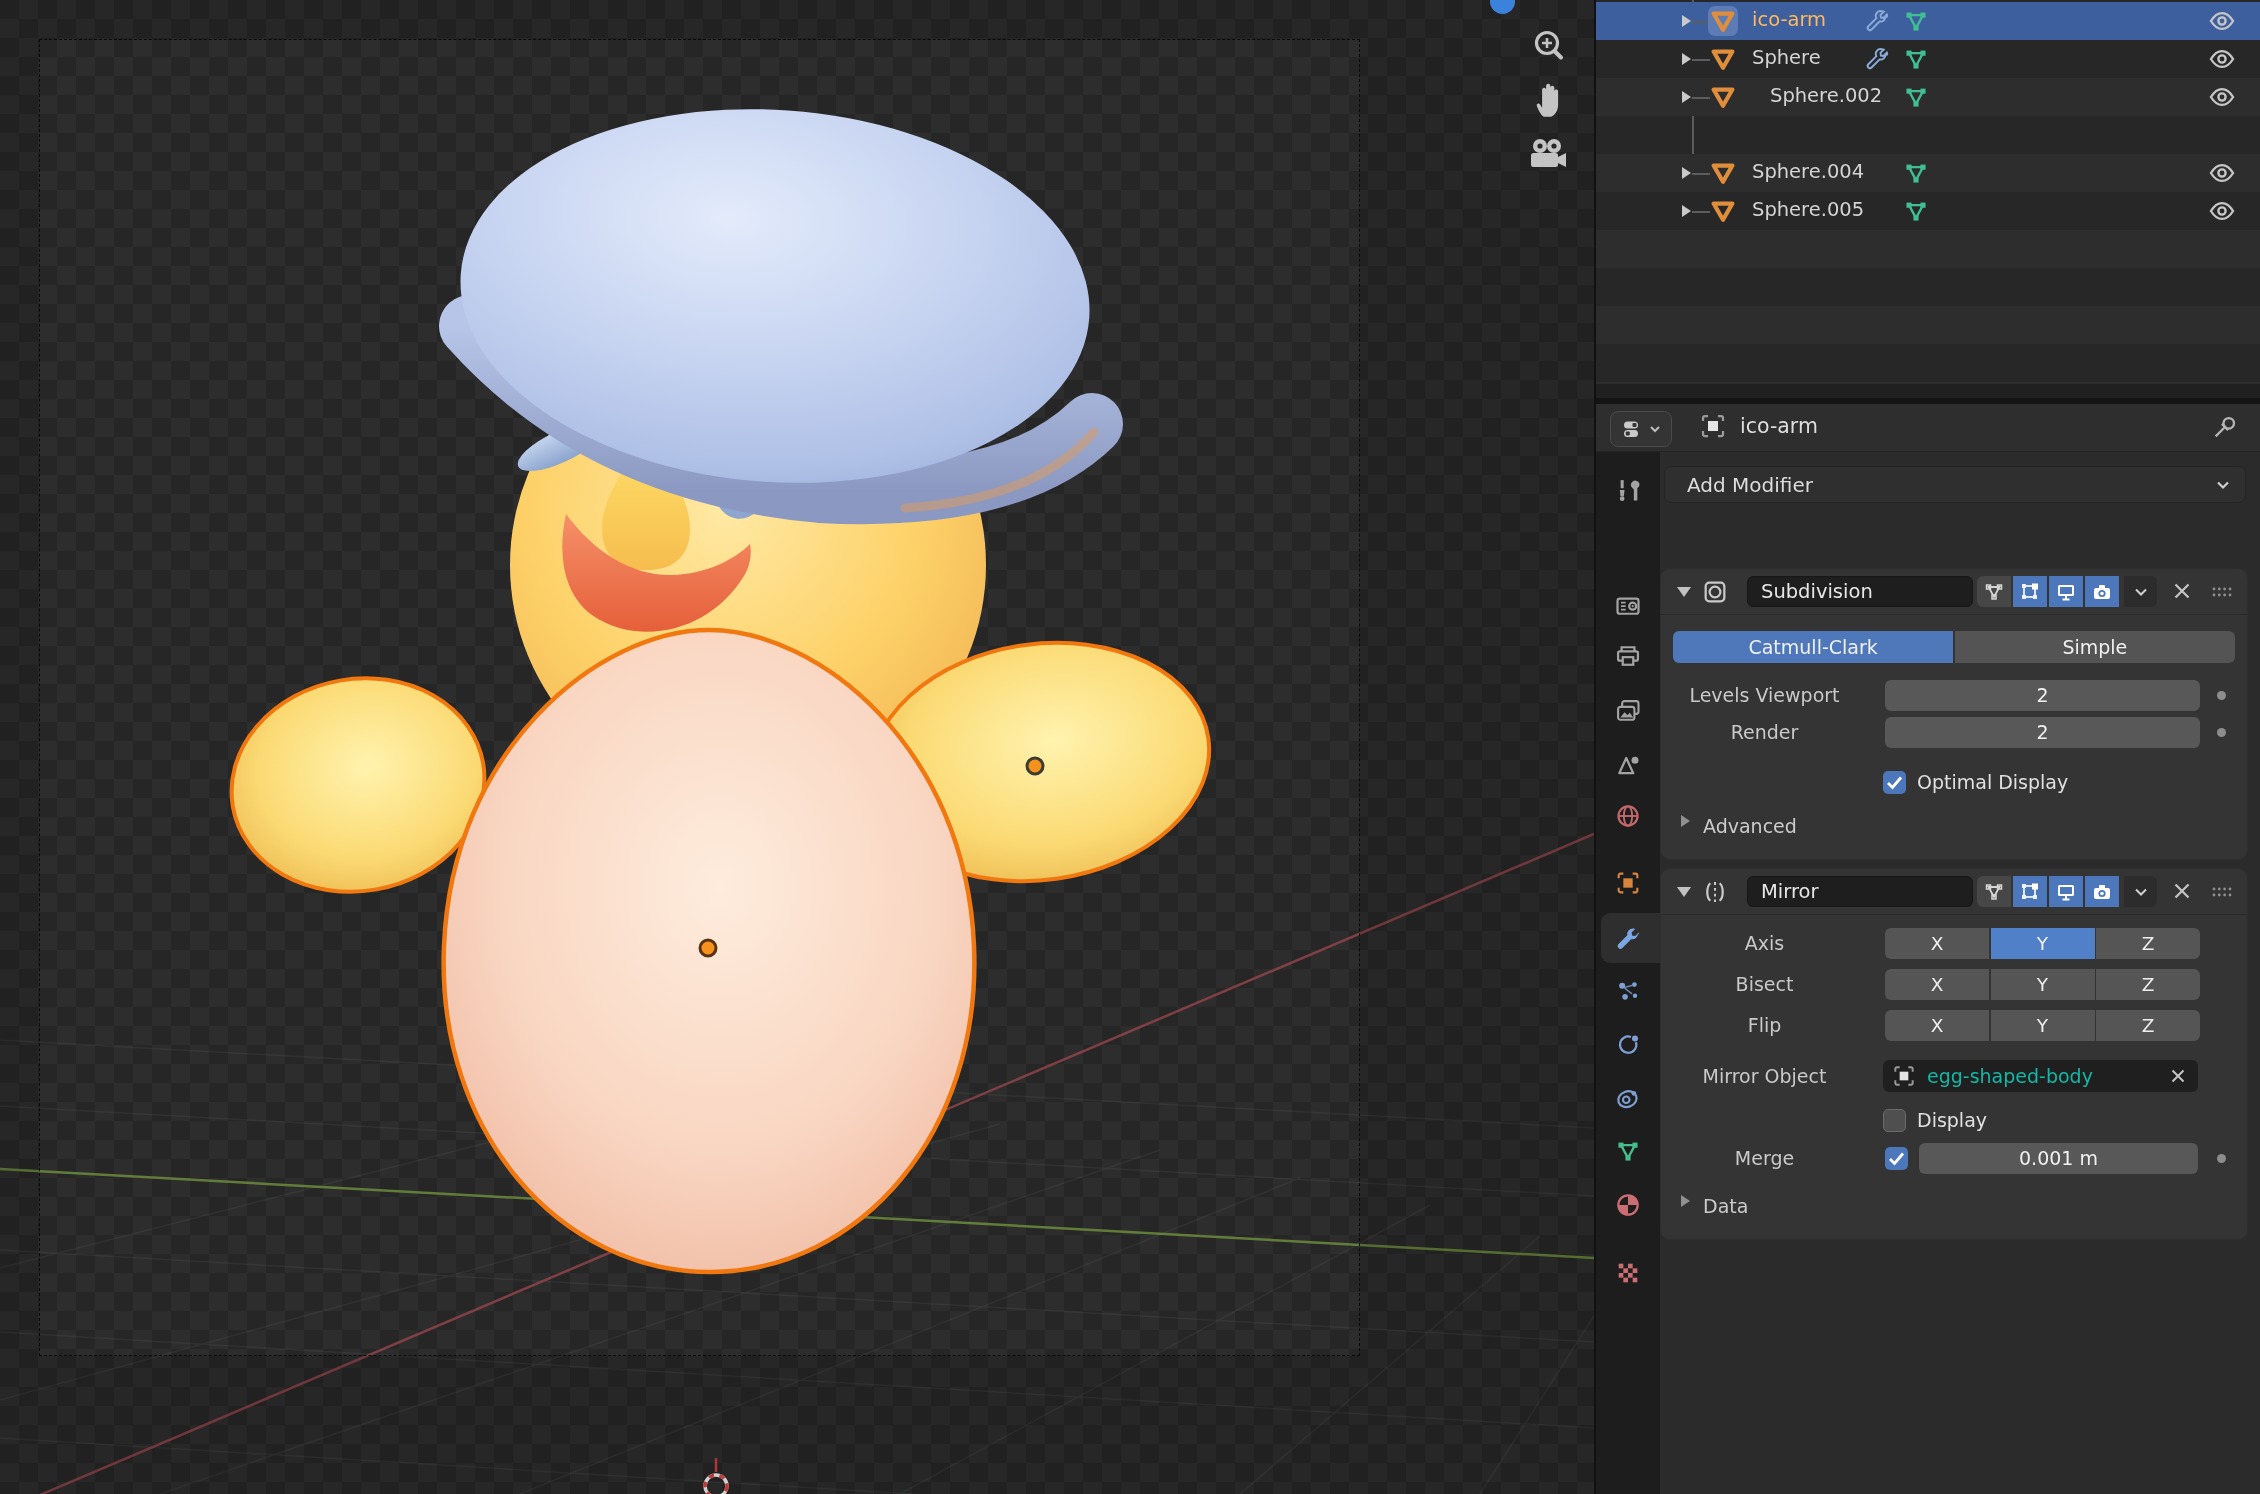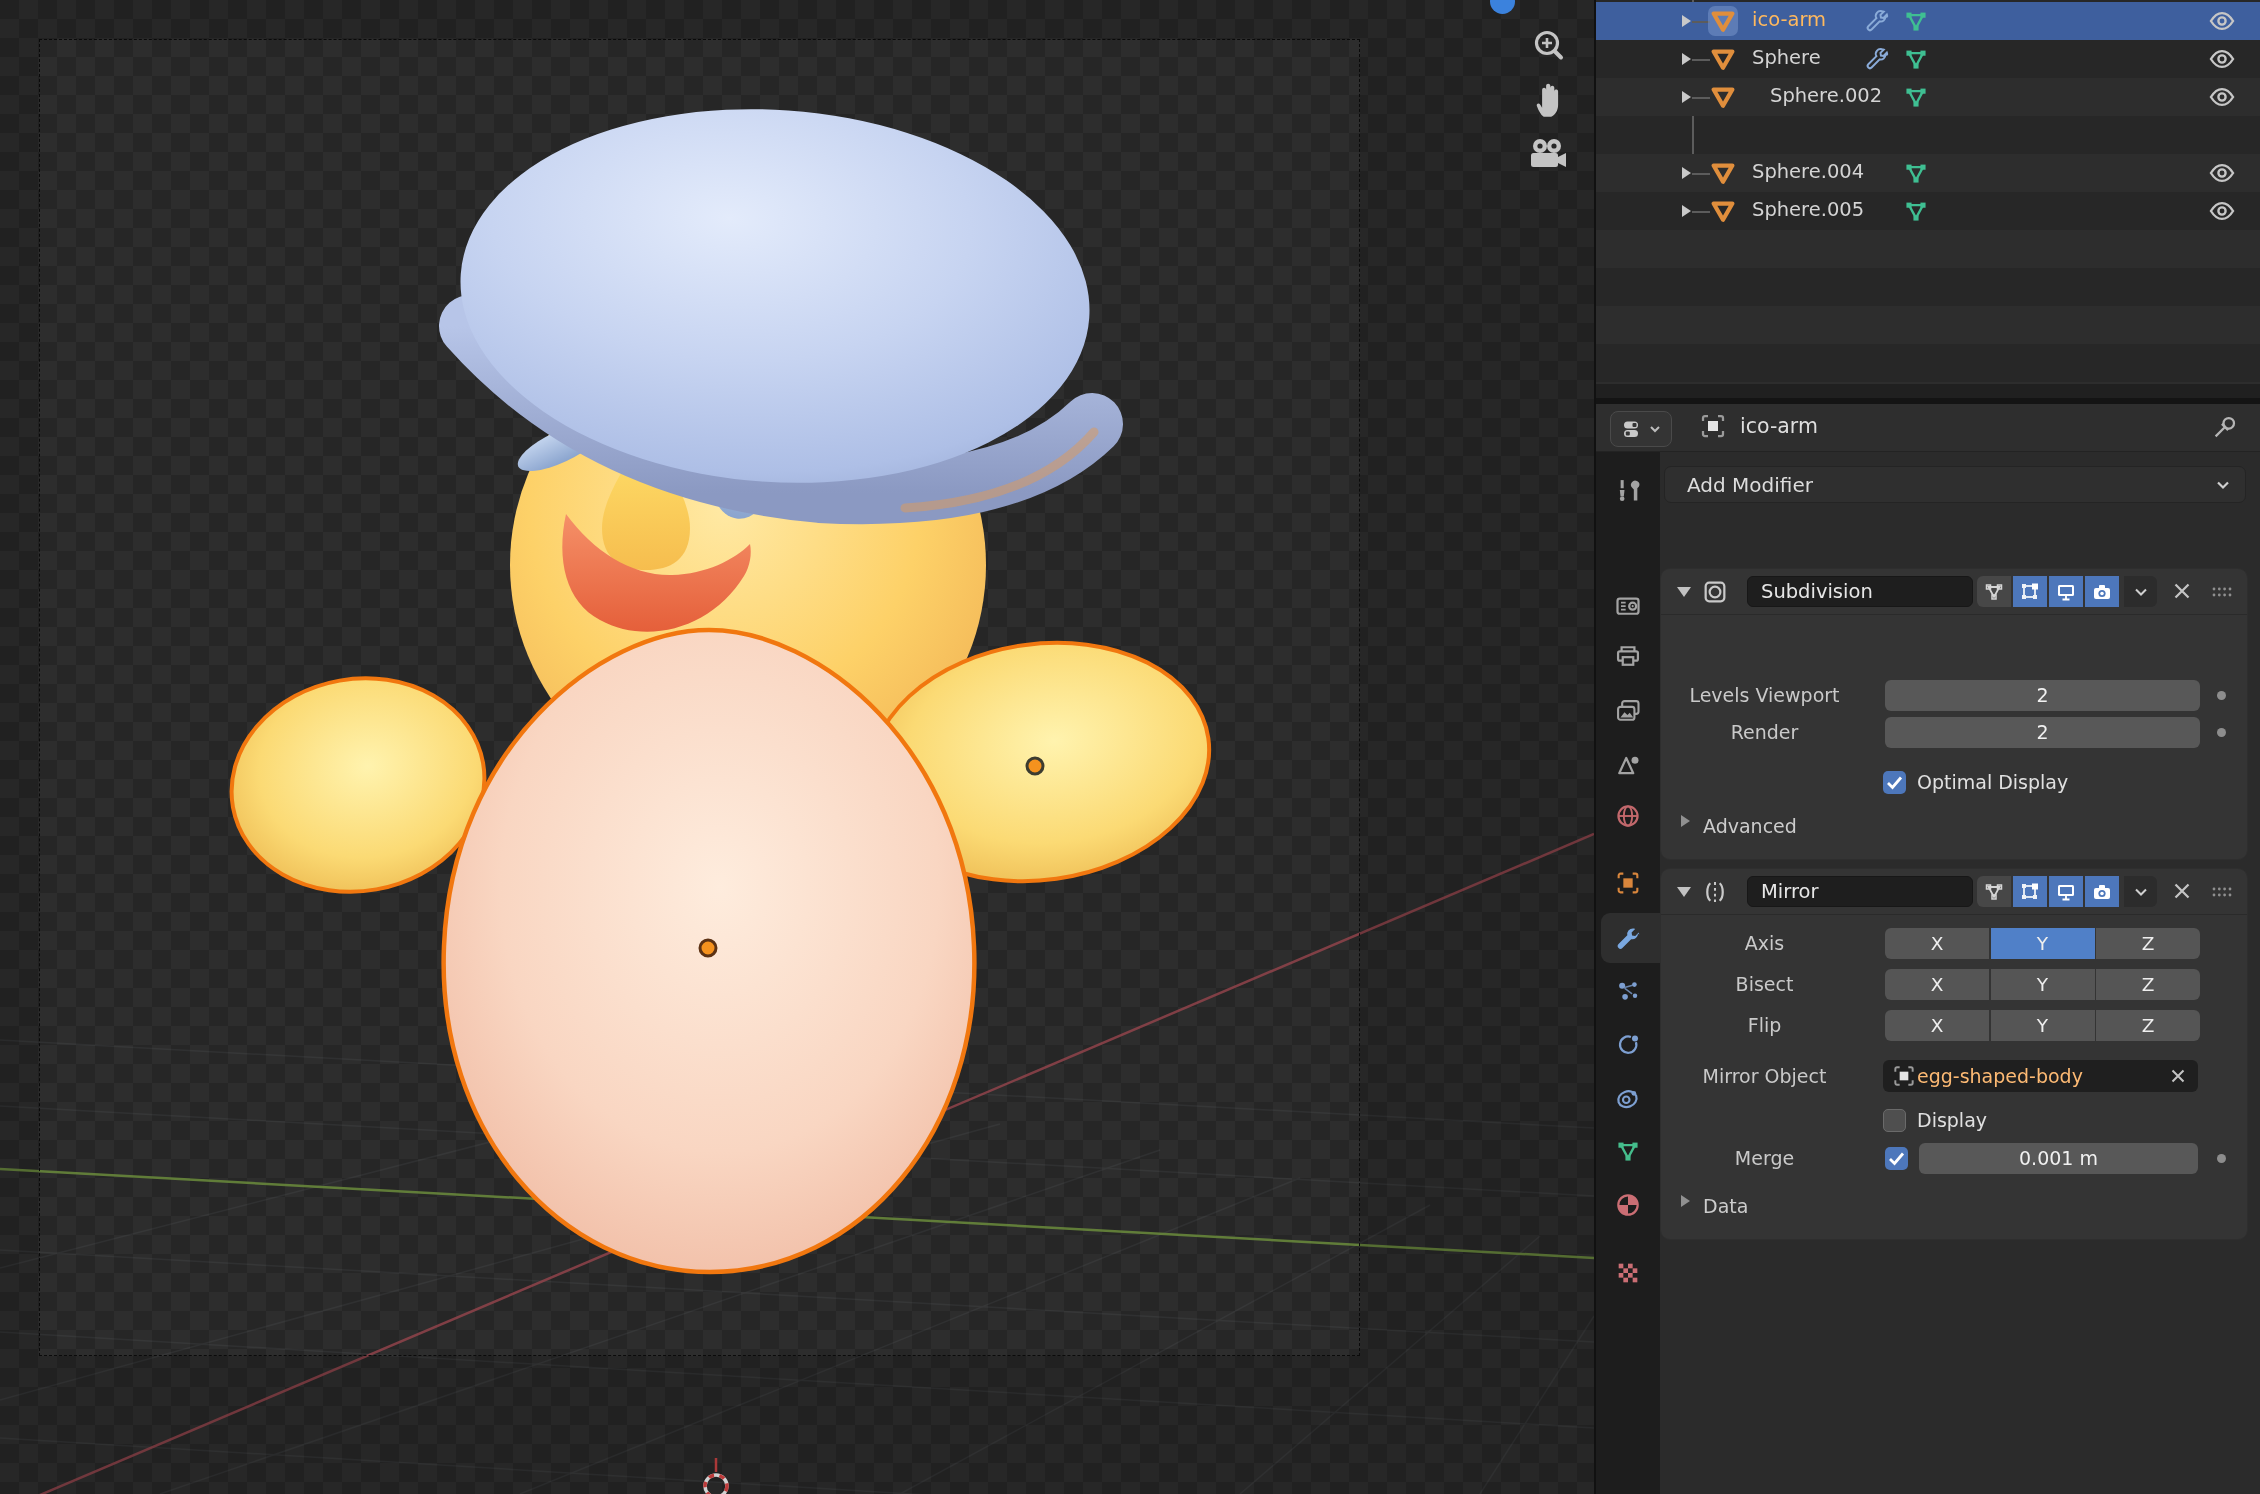--- a/index.html
+++ b/index.html
@@ -109,21 +109,21 @@
   .chk{width:23px;height:23px;border-radius:5px;flex:none;box-sizing:border-box;}
   .chk.on{background:#4d77bb;}
   .chk.off{background:#4f4f4f;border:1.5px solid #6a6a6a;}
   .chk-label{font-size:19px;color:#e0e0e0;margin-left:11px;}
   .subhead{position:absolute;left:0;width:100%;height:32px;display:flex;align-items:flex-start;}
   .subhead .tri{width:0;height:0;border-left:9px solid #909090;border-top:6px solid transparent;
     border-bottom:6px solid transparent;margin-left:20px;}
   .subhead .txt{font-size:19px;color:#cccccc;margin-left:13px;}
   .objfield{position:absolute;left:222px;width:315px;height:32px;background:#1f1f1f;border-radius:6px;
     display:flex;align-items:center;}
-  .objfield .txt{font-size:19px;color:#fdba74;}
+  .objfield .txt{font-size:19px;color:#14b8a6;margin-left:10px;}
   .mergefield{position:absolute;left:258px;width:279px;height:31px;background:#585858;border-radius:6px;
     text-align:center;font-size:19px;color:#f1f1f1;line-height:31px;}
 </style>
 </head>
 <body>
 
 <div id="viewport">
 
   <svg id="scene-svg" width="1594" height="1494" viewBox="0 0 1594 1494">
     <defs>
@@ -610,20 +610,24 @@
                   <circle cx="20" cy="5" r="1.4"></circle>
                   <circle cx="4" cy="11" r="1.4"></circle>
                   <circle cx="9.3" cy="11" r="1.4"></circle>
                   <circle cx="14.6" cy="11" r="1.4"></circle>
                   <circle cx="20" cy="11" r="1.4"></circle>
                 </g>
               </svg>
           </div>
         </div>
 
+        <div class="seg2" style="top:62px;">
+          <div class="a">Catmull-Clark</div>
+          <div class="b">Simple</div>
+        </div>
 
         <div class="prow" style="top:109px;">
           <div class="plabel">Levels Viewport</div>
           <div class="vslider">2</div>
           <span class="deco-dot"></span>
         </div>
         <div class="prow" style="top:146px;">
           <div class="plabel">Render</div>
           <div class="vslider">2</div>
           <span class="deco-dot"></span>

